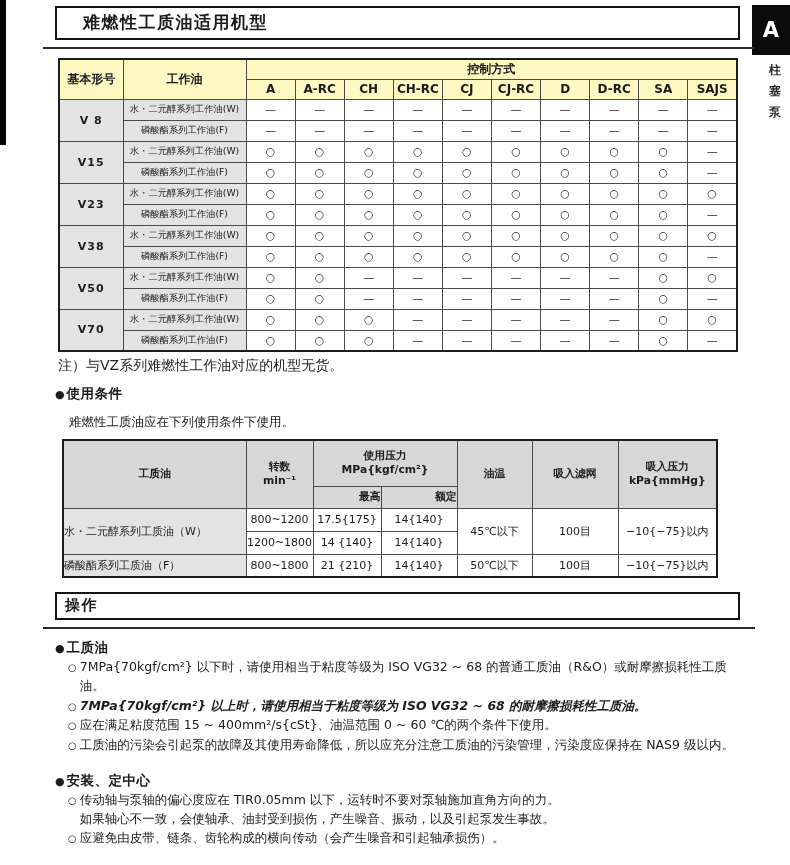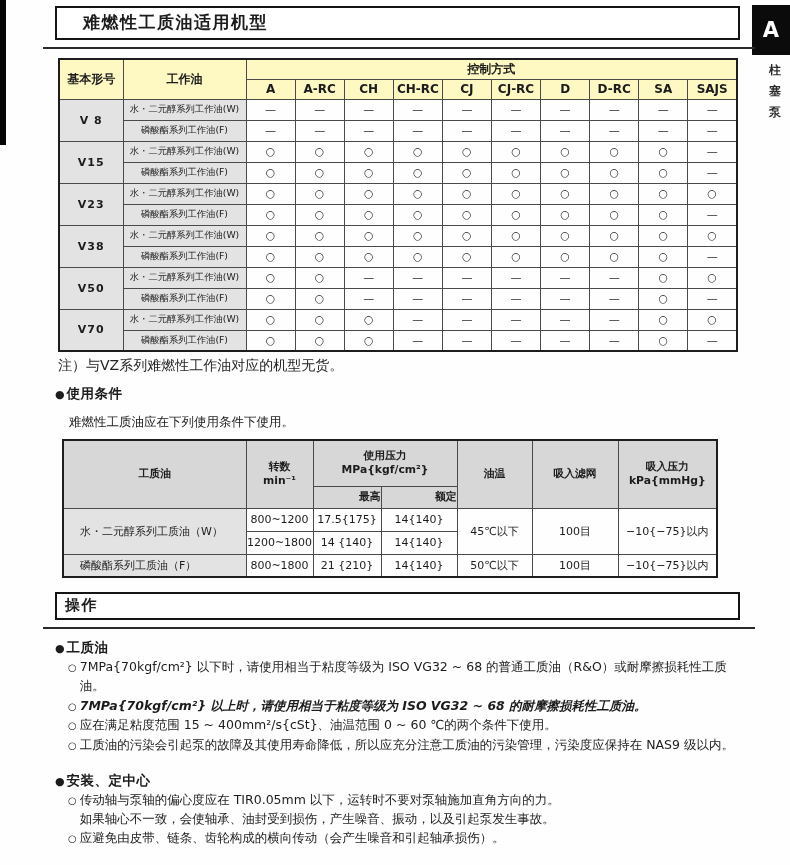--- a/index.html
+++ b/index.html
@@ -39,21 +39,21 @@
   .sec-head { display:flex; align-items:baseline; margin-top:10px; }
   .bullet { font-size:11px; margin-right:2px; }
   .sec-title { font-size:13.5px; font-weight:bold; letter-spacing:0.5px; }
   .sec-desc { font-size:12.5px; margin:11px 0 0 14px; }
 
   
   .t2 { width:656px; margin:8px 0 0 7px; border:2px solid #1d1d1d; }
   .t2 thead th { background:#d7d7d7; font-size:10.8px; font-weight:bold; line-height:1.35; }
   .t2 .hdr-main { height:46px; }
   .t2 .hdr-sub th { height:22px;text-align:right; }
-  .t2 .fluid-cell { background:#e3e3e3; font-size:11px; text-align:left; padding-left:16px; white-space:nowrap; }
+  .t2 .fluid-cell { background:#e3e3e3; font-size:11px; text-align:left; white-space:nowrap; }
   .t2 .val { font-size:11px; height:23px; white-space:nowrap; }
 
   .op-box { border:2px solid #141414; background:#fff; padding:2px 8px 3px;
     font-size:15px; font-weight:bold; letter-spacing:1.5px; margin-top:14px; }
 
   .op-sec { margin-top:9px; margin-bottom:17px; }
   .op-item { display:flex; margin:1px 0 0 13px; font-size:12.5px; line-height:1.5; }
   .op-item.bold .item-text { font-weight:bold;font-style:italic; }
   .omark { font-size:10px; margin:2px 3px 0 0; flex:0 0 auto; }
   .item-text { flex:1; }

